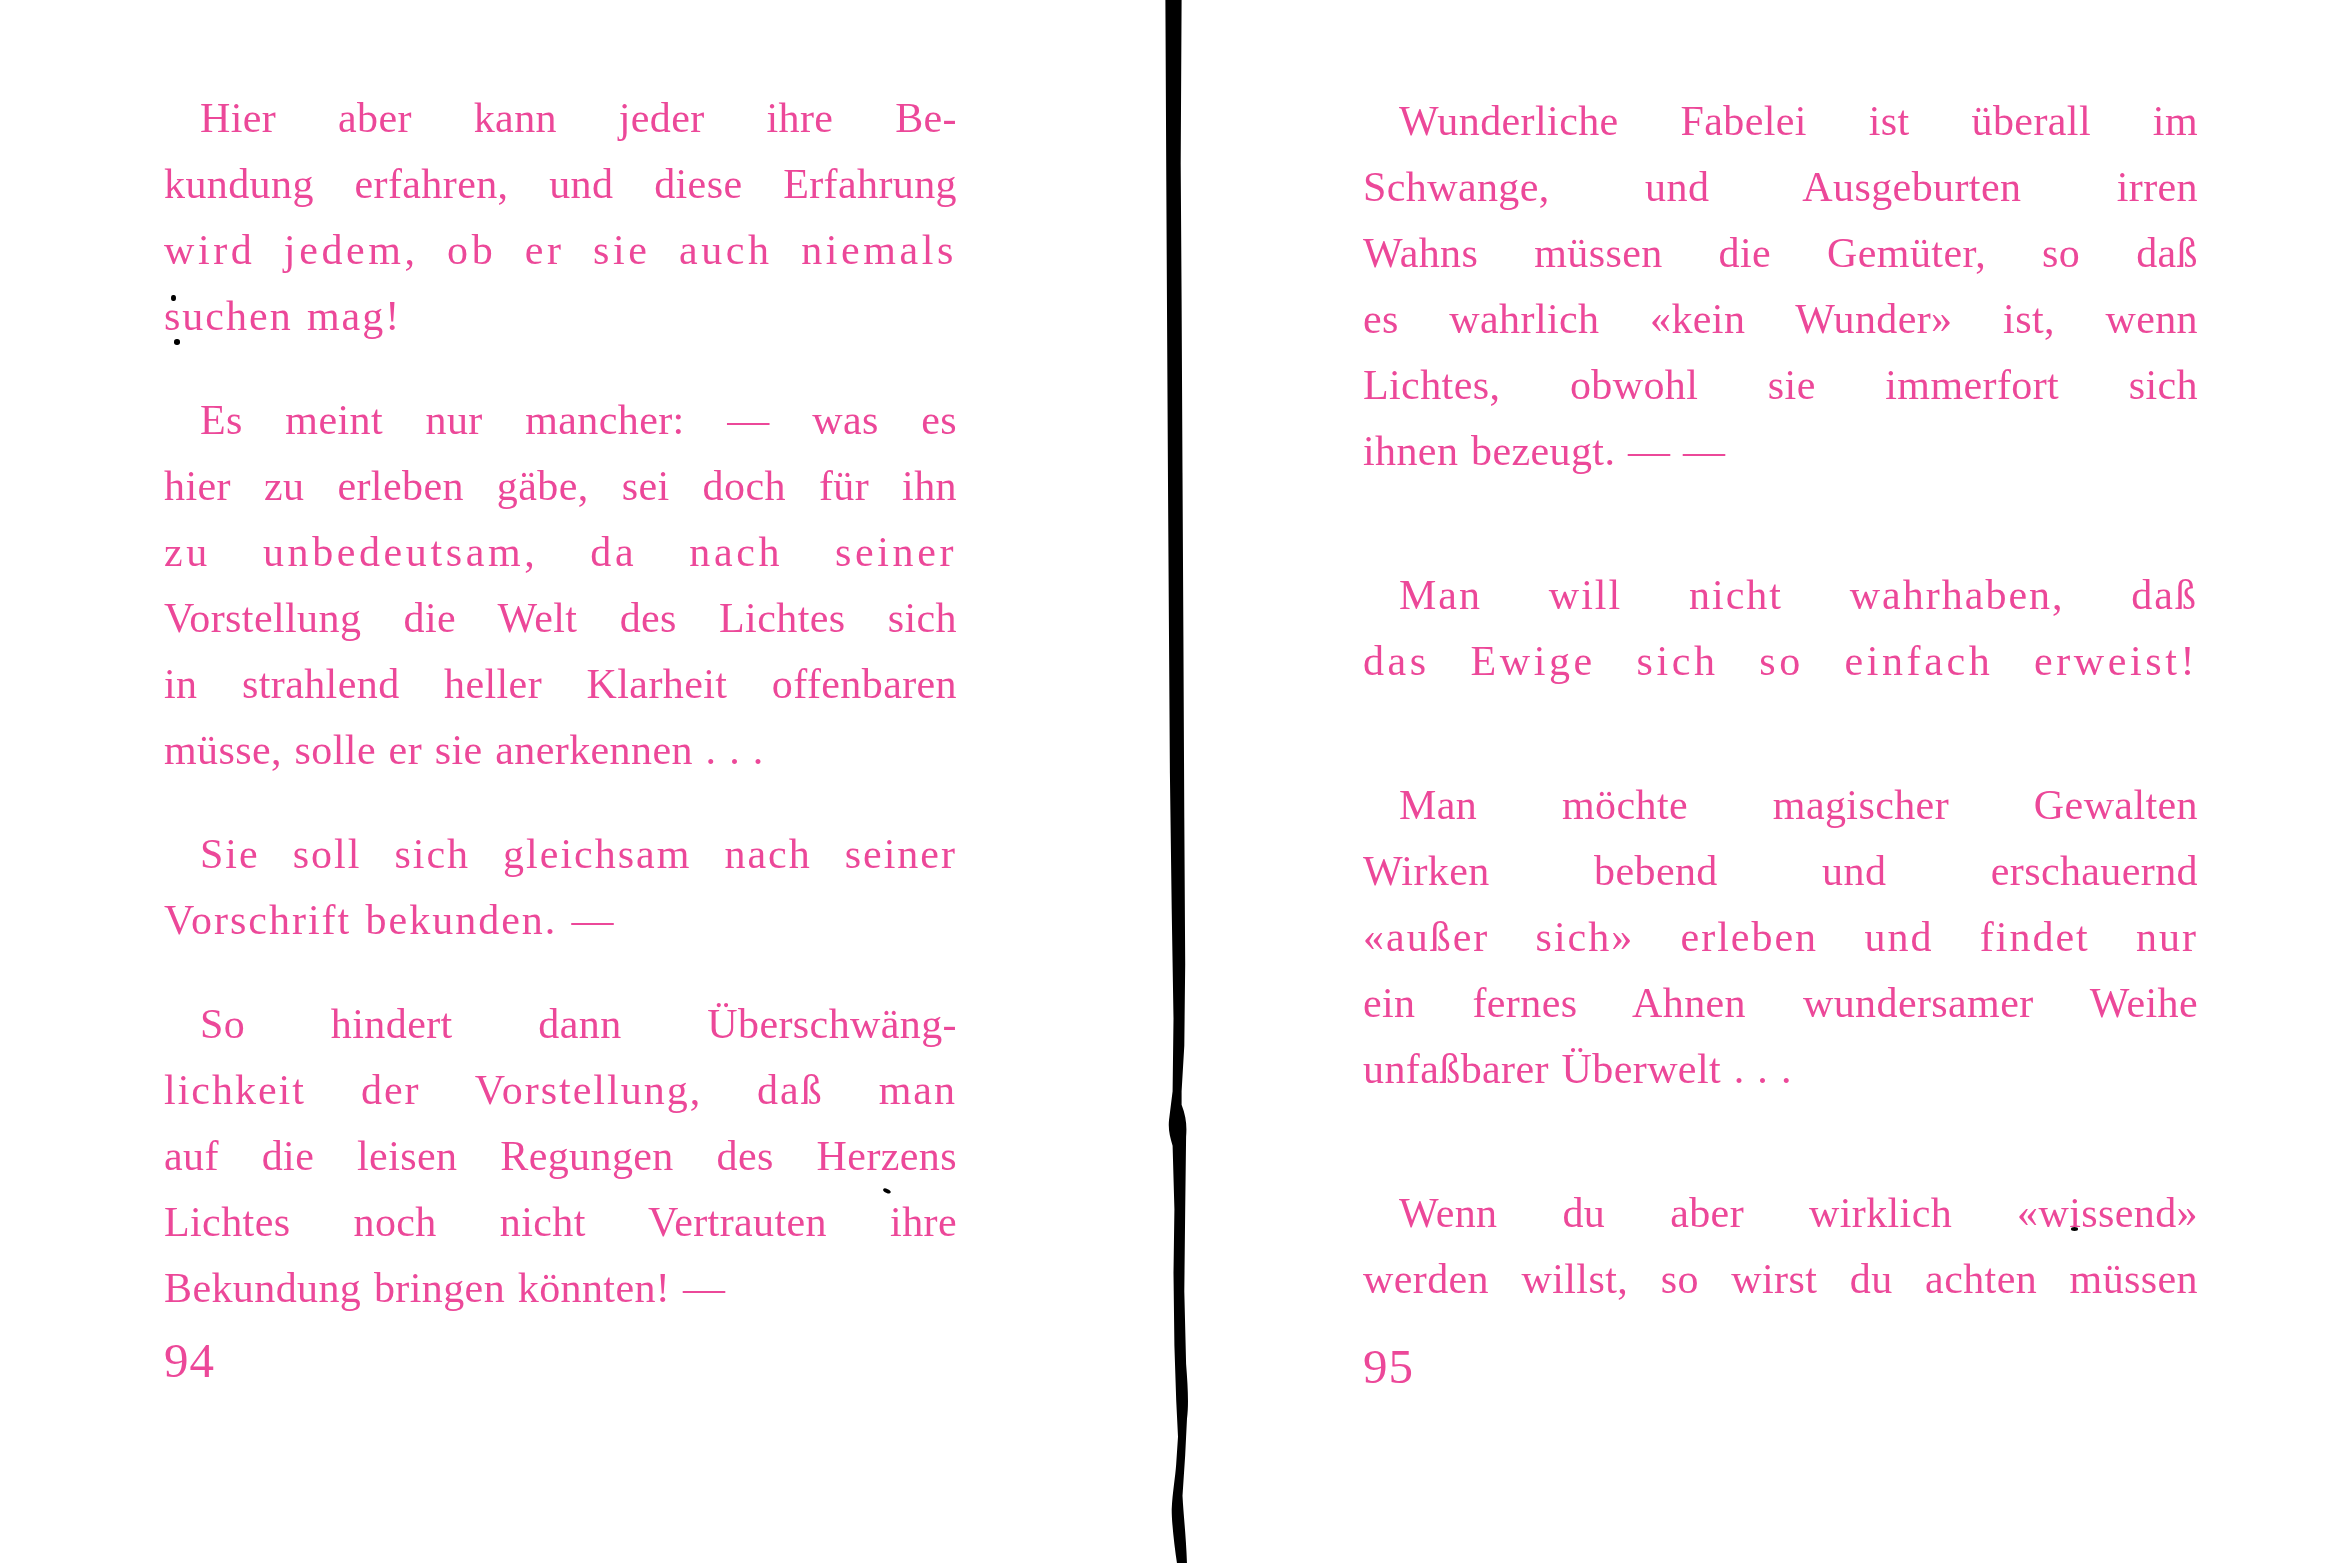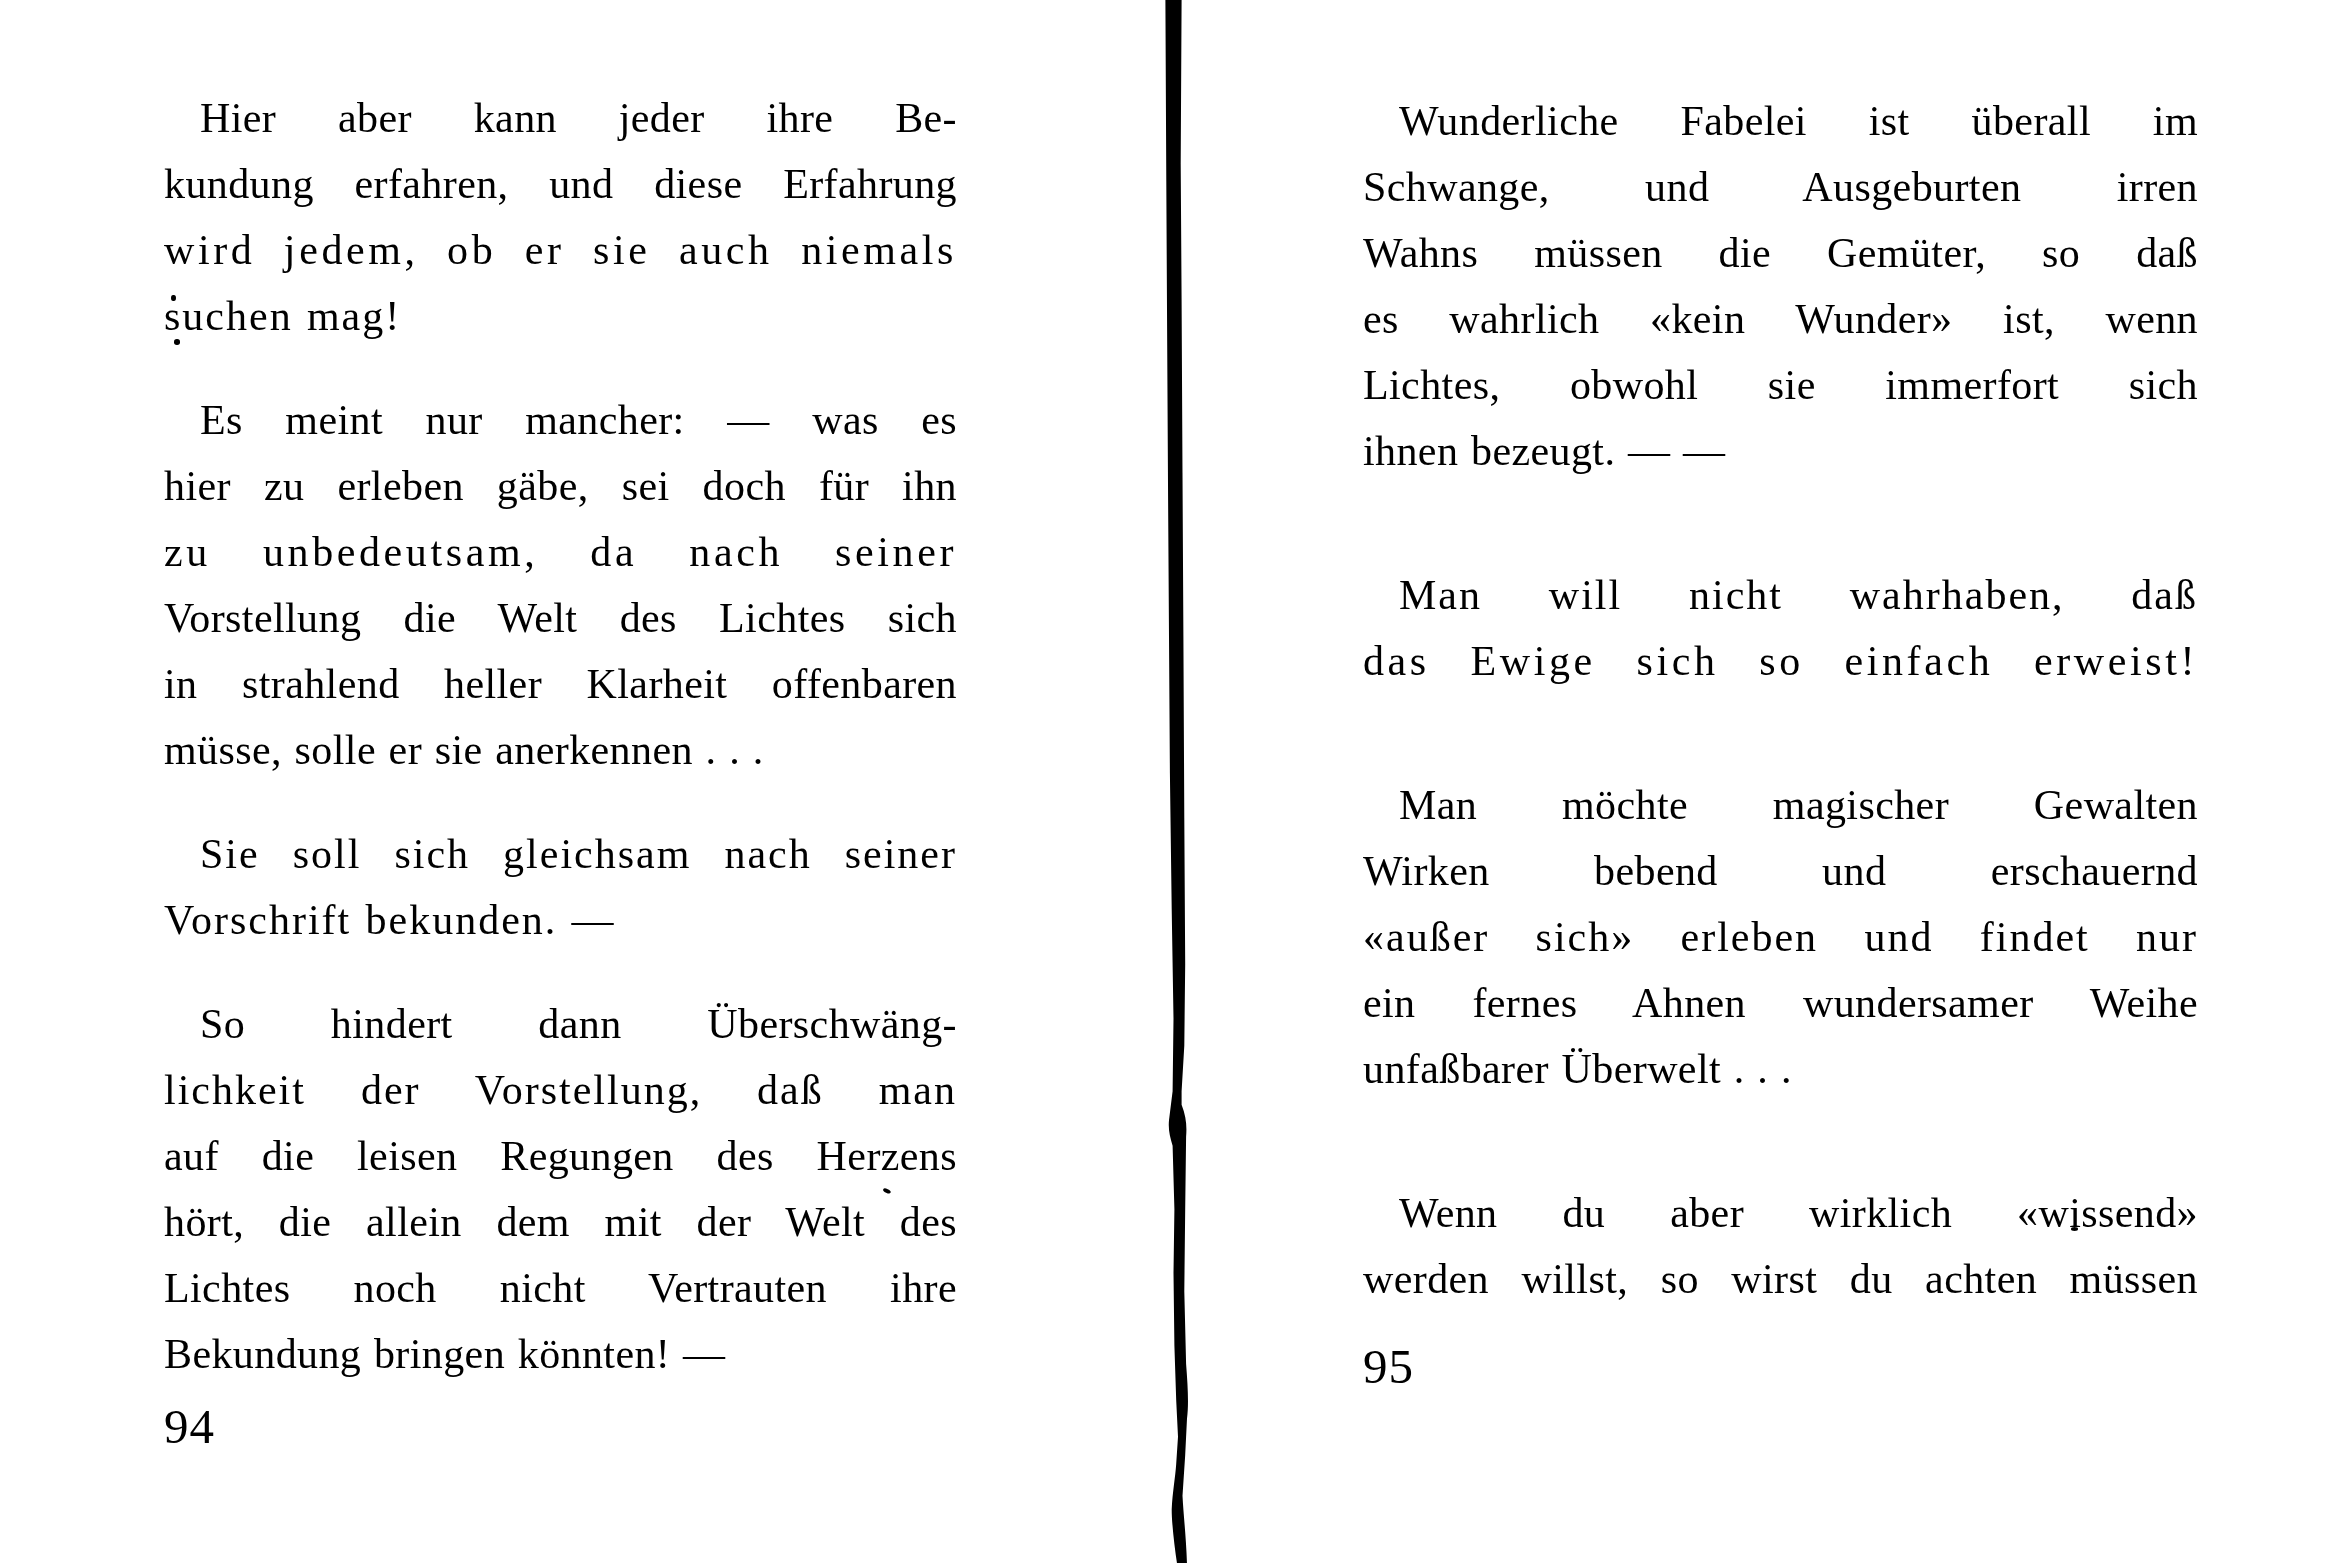--- a/index.html
+++ b/index.html
@@ -9,21 +9,21 @@
     height: 1564px;
     background: #ffffff;
     overflow: hidden;
   }
   .scan {
     position: relative;
     width: 2059px;
     height: 1564px;
     background: #ffffff;
     font-family: "Liberation Serif", serif;
-    color: #000000;
+    color: #ec4899;
   }
   .page-col {
     position: absolute;
   }
   .page-left {
     left: 164px;
     top: 85px;
     width: 793px;
   }
   .page-right {
@@ -88,21 +88,20 @@
     <div class="line">hier zu erleben gäbe, sei doch für ihn</div>
     <div class="line sp">zu unbedeutsam, da nach seiner</div>
     <div class="line">Vorstellung die Welt des Lichtes sich</div>
     <div class="line">in strahlend heller Klarheit offenbaren</div>
     <div class="line pend">müsse, solle er sie anerkennen . . .</div>
     <div class="line ind gapL sp1">Sie soll sich gleichsam nach seiner</div>
     <div class="line pend sp1">Vorschrift bekunden. —</div>
     <div class="line ind gapL">So hindert dann Überschwäng-</div>
     <div class="line sp1">lichkeit der Vorstellung, daß man</div>
     <div class="line">auf die leisen Regungen des Herzens</div>
-    <div class="line">hört, die allein dem mit der Welt des</div>
     <div class="line">Lichtes noch nicht Vertrauten ihre</div>
     <div class="line pend">Bekundung bringen könnten! —</div>
     <div class="pagenum pagenum-left">94</div>
   </div>
 
   <div class="page-col page-right">
     <div class="line ind">Wunderliche Fabelei ist überall im</div>
     <div class="line">Schwange, und Ausgeburten irren</div>
     <div class="line">Wahns müssen die Gemüter, so daß</div>
     <div class="line">es wahrlich «kein Wunder» ist, wenn</div>

